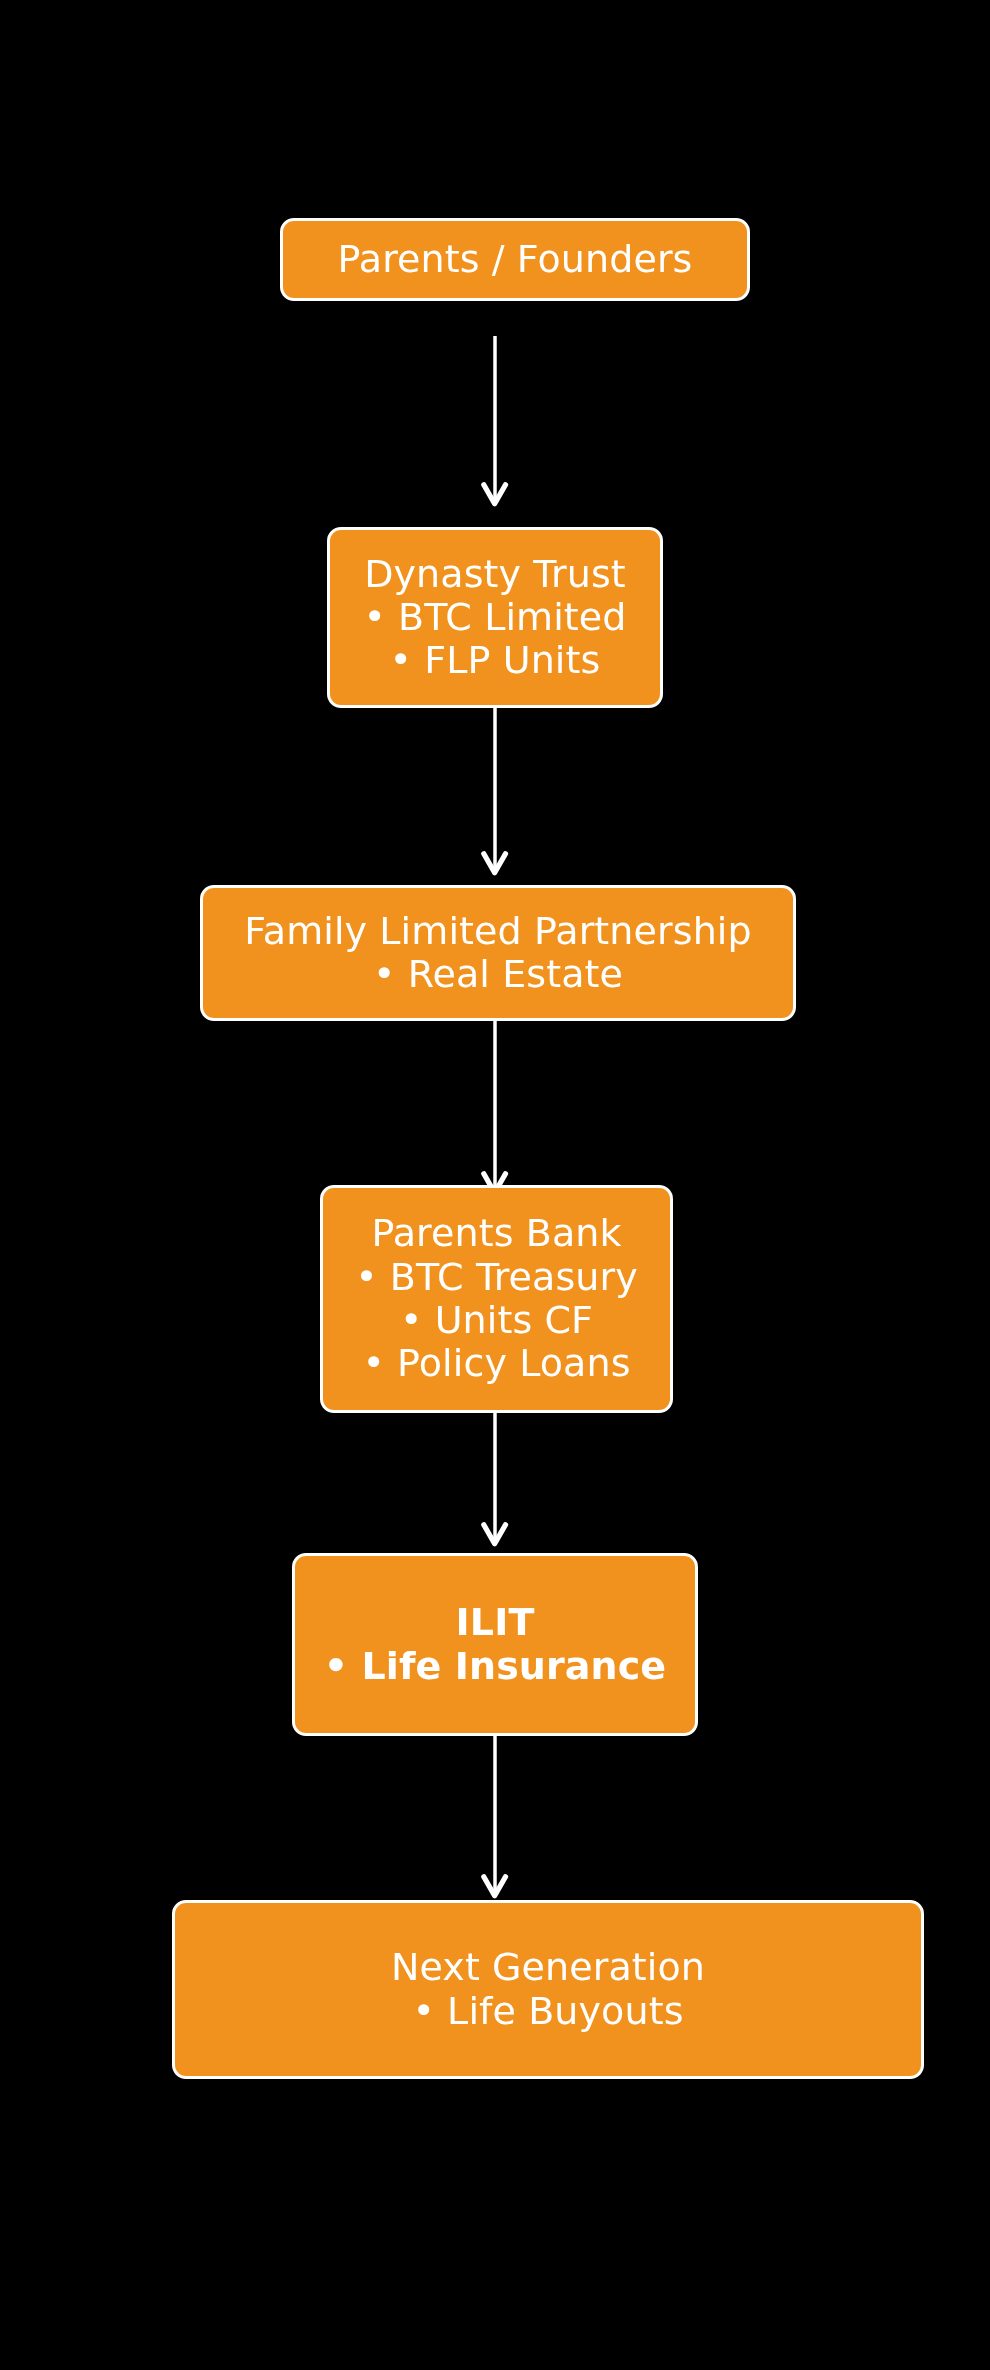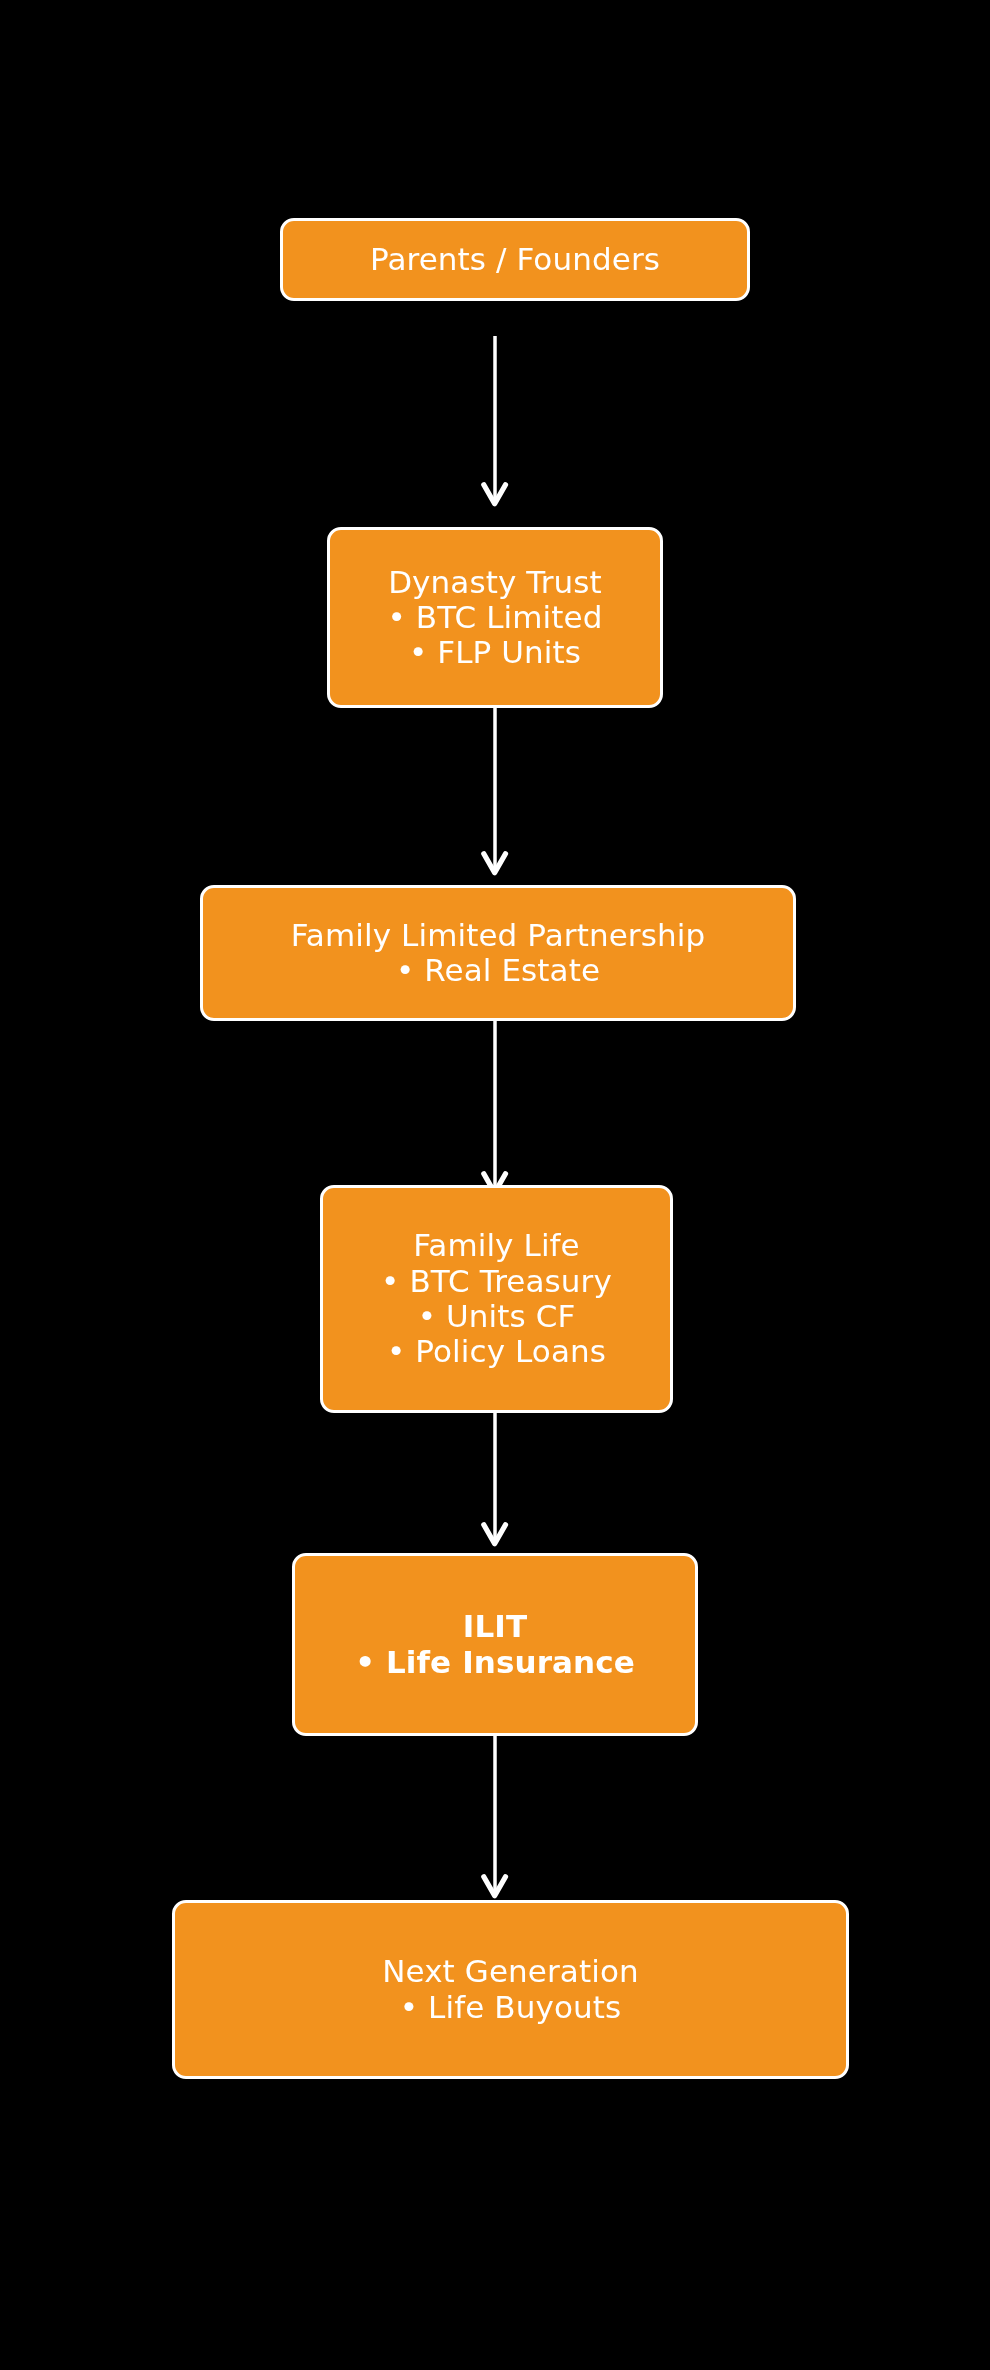--- a/index.html
+++ b/index.html
@@ -38,36 +38,36 @@
     background: #f2921e;
     border: 3px solid #ffffff;
     border-radius: 14px;
     color: #ffffff;
     display: flex;
     flex-direction: column;
     align-items: center;
     justify-content: center;
     text-align: center;
     line-height: 1.14;
-    font-size: 31px;
+    font-size: 38px;
     letter-spacing: 0.1px;
     white-space: nowrap;
   }
 
   .node .line {
     display: block;
   }
 
   
   #node-parents      { left: 280px; top: 218px;  width: 470px; height: 83px;  }
   #node-dynasty      { left: 327px; top: 515px;  width: 336px; height: 181px; margin-top: 12px; }
   #node-flp          { left: 200px; top: 885px;  width: 596px; height: 136px; text-align: center; }
   #node-family-bank  { left: 320px; top: 1185px; width: 353px; height: 228px; }
   #node-ilit         { left: 292px; top: 1553px; width: 406px; height: 183px; font-weight: bold; }
-  #node-next-gen     { left: 172px; top: 1900px; width: 677px; height: 179px; }
+  #node-next-gen     { left: 172px; top: 1900px; width: 752px; height: 179px; }
 </style>
 </head>
 <body>
 
 <div id="flow-canvas">
 
   <svg class="edge-layer" viewBox="0 0 990 2370" width="990" height="2370" xmlns="http://www.w3.org/2000/svg">
     <defs>
       <marker id="arrowhead" markerWidth="10" markerHeight="10" refX="6.2" refY="4" orient="auto" markerUnits="strokeWidth">
         <path d="M1,1 L6.4,4.1 L1,7.2" fill="none" stroke="#ffffff" stroke-width="1.5" stroke-linecap="round" stroke-linejoin="round"></path>
@@ -94,21 +94,21 @@
     <span class="line">• BTC Limited</span>
     <span class="line">• FLP Units</span>
   </div>
 
   <div class="node" id="node-flp">
     <span class="line">Family Limited Partnership</span>
     <span class="line">• Real Estate</span>
   </div>
 
   <div class="node" id="node-family-bank">
-    <span class="line">Family Life</span>
+    <span class="line">Parents Bank</span>
     <span class="line">• BTC Treasury</span>
     <span class="line">• Units CF</span>
     <span class="line">• Policy Loans</span>
   </div>
 
   <div class="node" id="node-ilit">
     <span class="line">ILIT</span>
     <span class="line">• Life Insurance</span>
   </div>
 

